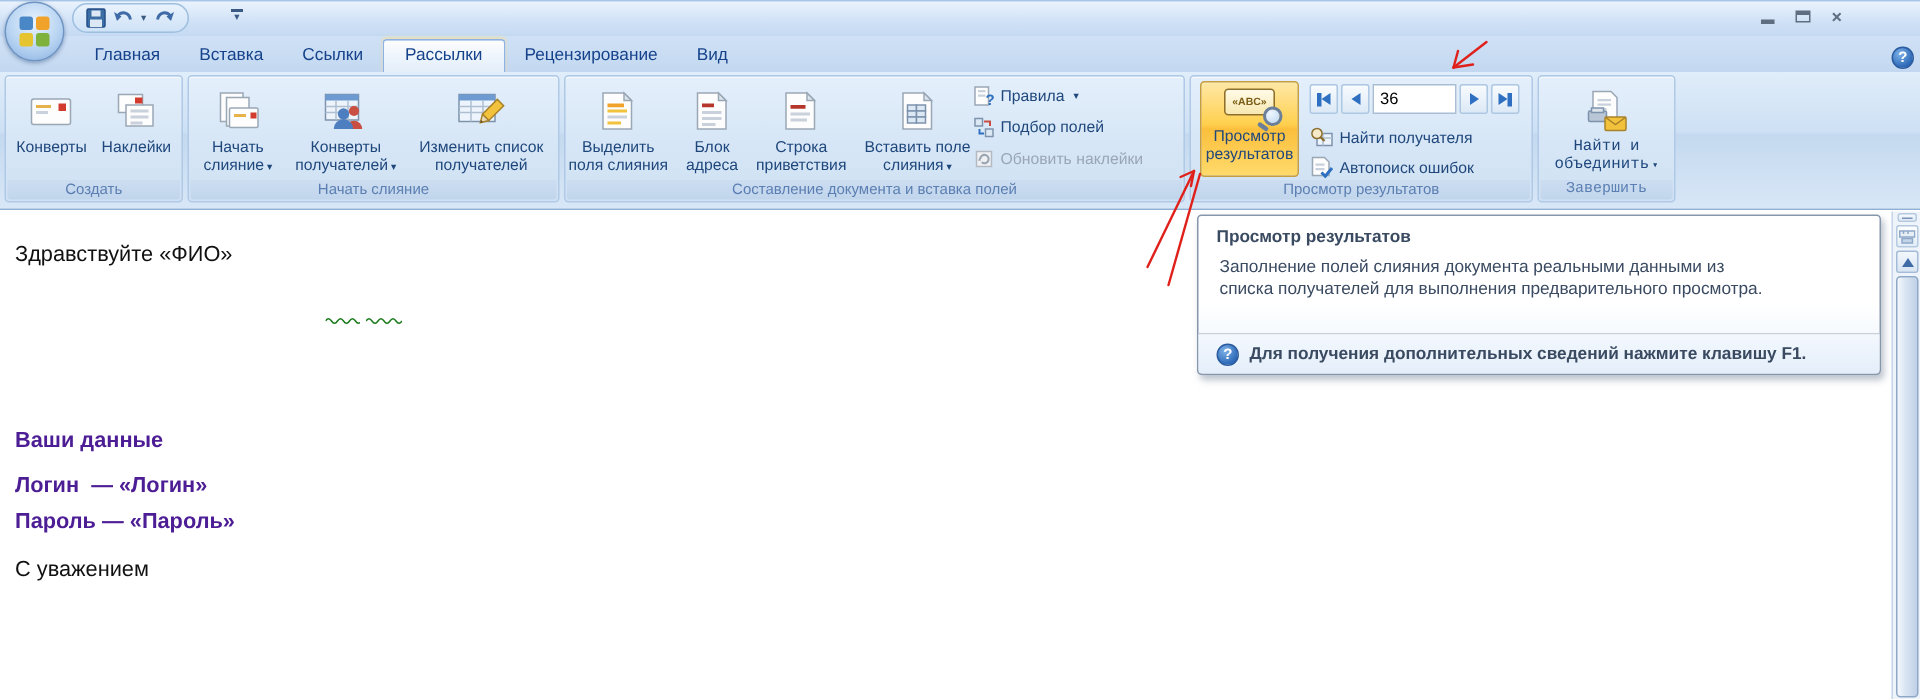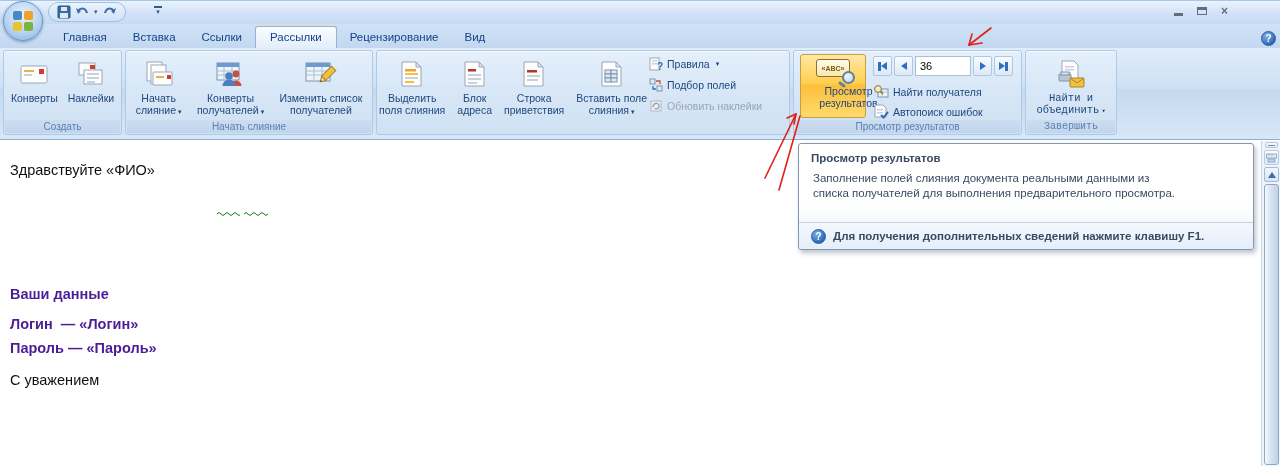--- a/index.html
+++ b/index.html
@@ -72,21 +72,21 @@
   .smallcol { position:absolute; left:272px; top:4px; width:138px; }
   .smallbtn { display:flex; align-items:center; gap:4px; height:17px; margin-bottom:4px;
     font-size:10.5px; color:#1f477c; white-space:nowrap; }
   .smallbtn.disabled { color:#9aa6b5; }
 
   
   .btn-preview { position:absolute; left:6px; top:3px; width:66px; height:64px;
     border:1px solid #c79e3f; border-radius:3px;
     background:linear-gradient(#ffe8a6,#ffd04e 45%,#fbbf3c 50%,#ffda6b);
     display:flex; flex-direction:column; align-items:center; padding-top:4px; }
-  .btn-preview .lbl { font-size:10.5px; line-height:12px; color:#1f477c; text-align:center;padding-left:31px; }
+  .btn-preview .lbl { font-size:10.5px; line-height:12px; color:#1f477c; text-align:center; }
   .navrow { position:absolute; left:79px; top:5px; display:flex; gap:2px; align-items:center; }
   .navbtn { width:19px; height:20px; border:1px solid #aec7e2; border-radius:2px;
     background:linear-gradient(#f8fbfe,#dce9f6); display:flex; align-items:center; justify-content:center; }
   .tri { width:0; height:0; border-top:4.5px solid transparent; border-bottom:4.5px solid transparent; }
   .tri-r { border-left:6px solid #2f6fc1; }
   .tri-l { border-right:6px solid #2f6fc1; }
   .bar-v { width:2.5px; height:9px; background:#2f6fc1; }
   .recfield { width:56px; height:20px; border:1px solid #a9bdd4; background:#fff;
     font-size:11px; color:#000; padding:0 4px; font-family:"Liberation Sans",sans-serif; }
   .previtem { position:absolute; left:79px; display:flex; align-items:center; gap:4px;
@@ -378,20 +378,21 @@
           <span>
             <svg width="14" height="14">
                 <rect x="2" y="2" width="10" height="10" fill="#eef0f3" stroke="#b3bac2"></rect>
                 <path d="M4.5 7 a2.8 2.8 0 1 1 1 2.2" fill="none" stroke="#9aa4b0" stroke-width="1.4"></path>
                 <path d="M4 6 l1.2 2 l-2.2 .2 Z" fill="#9aa4b0"></path>
               </svg>
           </span>
           <span>Обновить наклейки</span>
         </div>
       </div>
+      <div class="grp-caption">Составление документа и вставка полей</div>
     </div>
 
     <div class="grp g-preview">
       <div class="btn-preview">
         <span class="ico" style="height:26px;">
           <span class="abc-badge">
               <span>«ABC»</span>
               <span class="mag"></span>
             </span>
         </span>

